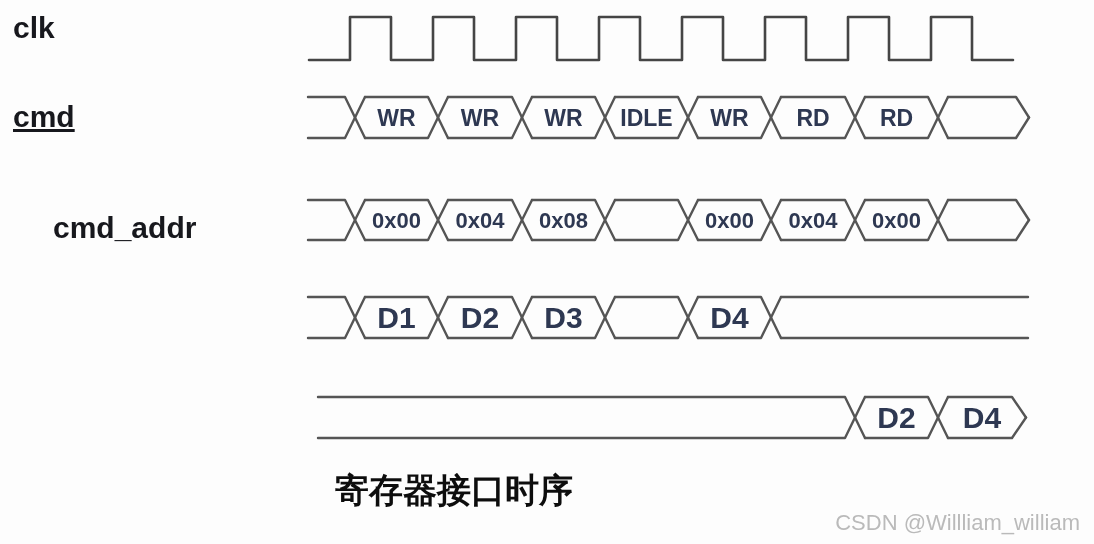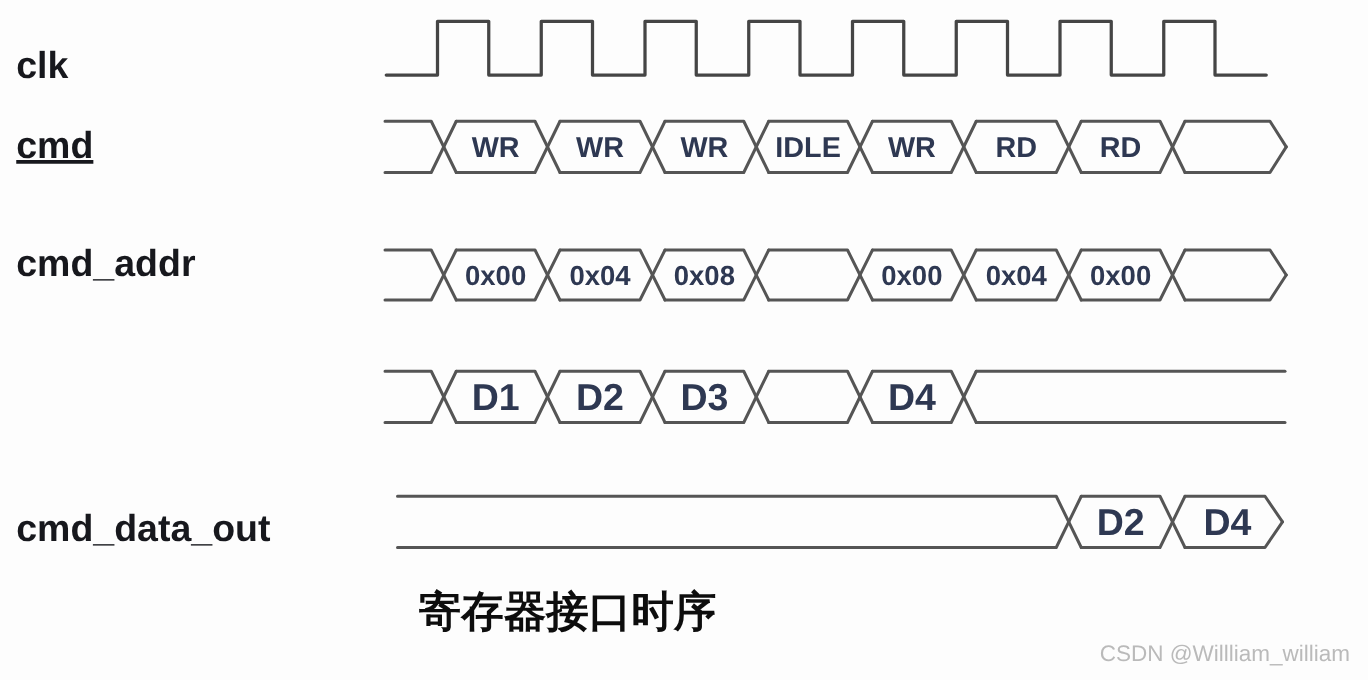--- a/index.html
+++ b/index.html
@@ -14,38 +14,38 @@
   .sig-label{
     position:absolute;
     left:13px;
     font-size:30px;
     font-weight:700;
     line-height:32px;
     color:#17181d;
     letter-spacing:0px;
     white-space:nowrap;
   }
-  .row-clk{top:37px;}
+  .row-clk{top:12px;}
   .row-cmd{top:101px;text-decoration:underline;}
-  .row-cmd-addr{top:196px;}
+  .row-cmd-addr{top:212px;margin-left:40px;}
   .row-cmd-data-in{top:301px;}
   .row-cmd-data-out{top:408px;}
   .caption{
     position:absolute;
     left:0;top:470px;width:908px;
     text-align:center;
     font-size:34px;
     font-weight:600;
     color:#0d0d0d;
     line-height:40px;
   }
   .watermark{
     position:absolute;
     right:14px;top:512px;
-    font-size:18px;
+    font-size:22px;
     font-weight:400;
     color:#bababa;
     line-height:22px;
     white-space:nowrap;
   }
 </style>
 </head>
 <body>
 
 <div id="stage">
@@ -125,19 +125,18 @@
       <path d="M 865 438 H 928 L 948 397" fill="none" stroke="#555555" stroke-width="2.4" stroke-linecap="round" stroke-linejoin="round"></path>
       <text x="896.5" y="428.3" text-anchor="middle" font-family="&quot;Liberation Sans&quot;, sans-serif" font-size="30" font-weight="700" fill="#2e3852">D2</text>
       <path d="M 948 397 H 1012 L 1026 417.5" fill="none" stroke="#555555" stroke-width="2.4" stroke-linecap="round" stroke-linejoin="round"></path>
       <path d="M 948 438 H 1012 L 1026 417.5" fill="none" stroke="#555555" stroke-width="2.4" stroke-linecap="round" stroke-linejoin="round"></path>
       <text x="982" y="428.3" text-anchor="middle" font-family="&quot;Liberation Sans&quot;, sans-serif" font-size="30" font-weight="700" fill="#2e3852">D4</text>
     </svg>
 
   <div class="sig-label row-clk">clk</div>
   <div class="sig-label row-cmd">cmd</div>
   <div class="sig-label row-cmd-addr">cmd_addr</div>
-  <div class="sig-label row-cmd-data-out">cmd_data_out</div>
 
   <div class="caption">寄存器接口时序</div>
 
   <div class="watermark">CSDN @Willliam_william</div>
 
 </div>
 
 </body></html>

